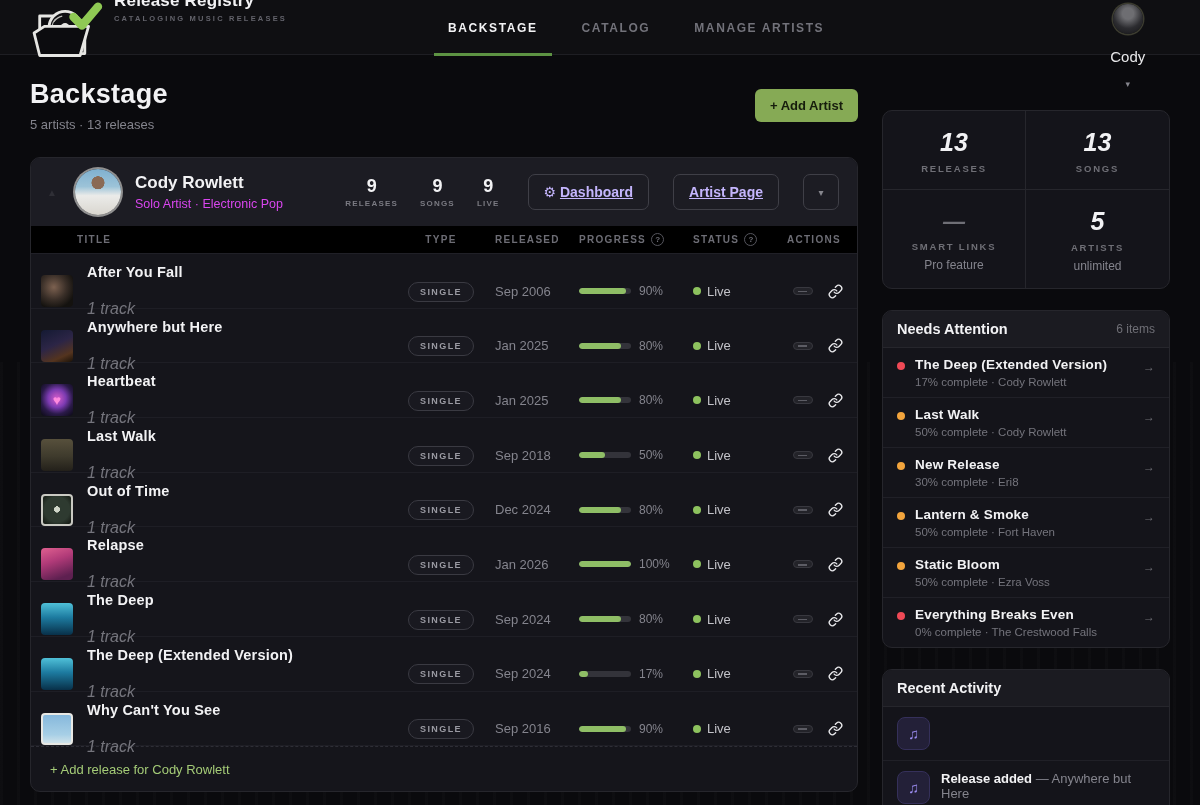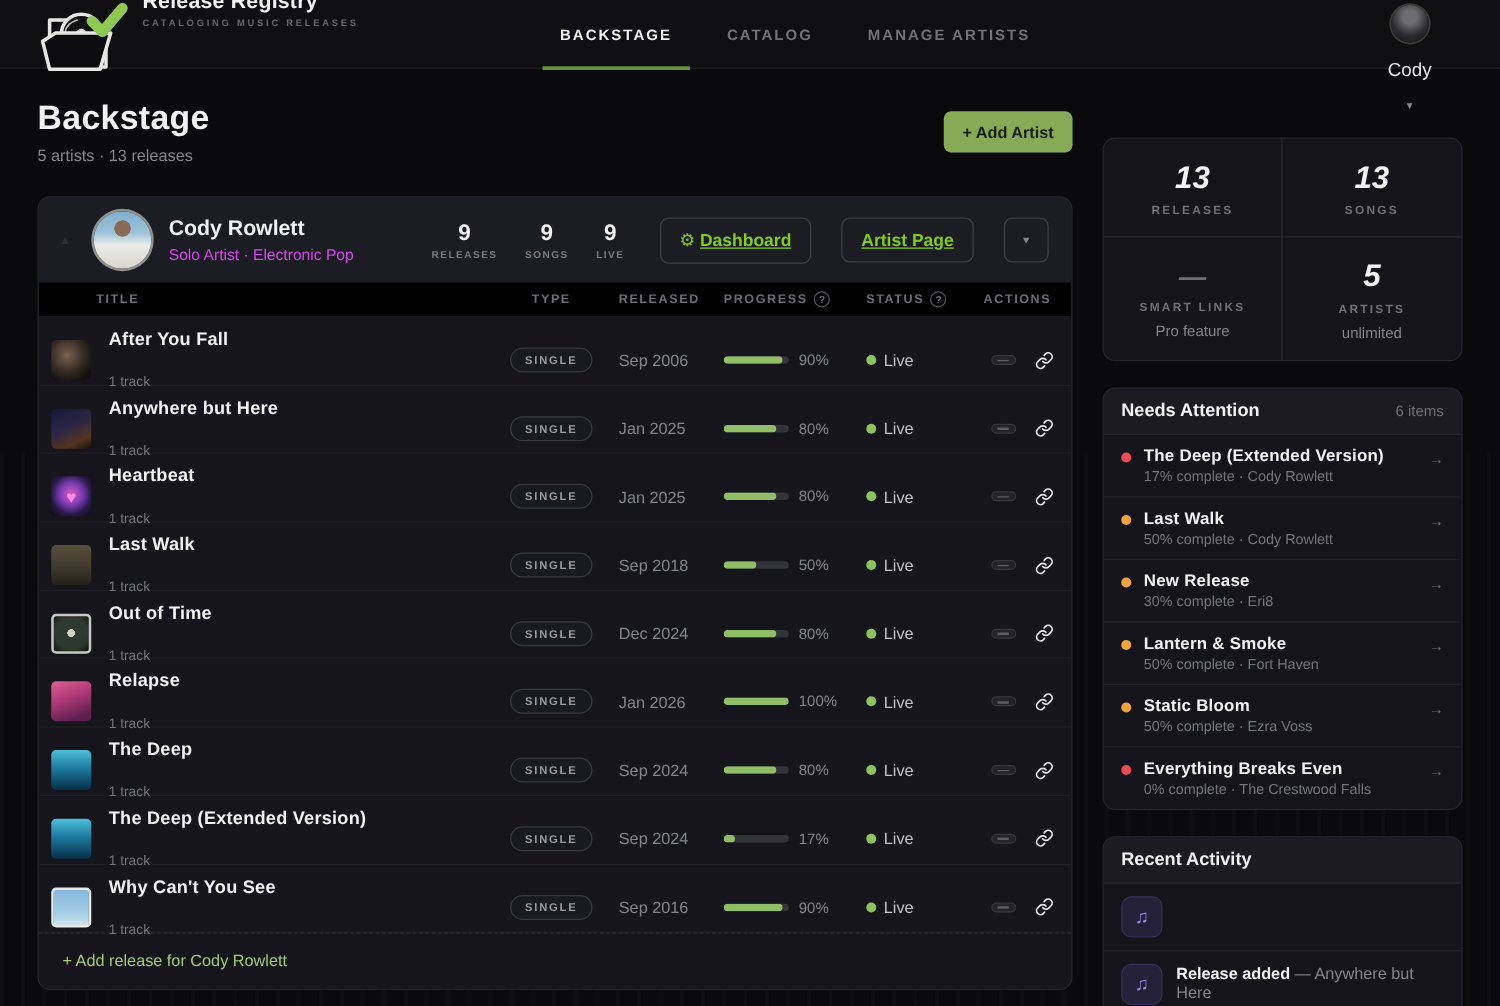--- a/index.html
+++ b/index.html
@@ -77,21 +77,21 @@
   }
   .artist-id { margin-right:auto; }
   .artist-name { font-size:17px; font-weight:bold; }
   .artist-meta { font-size:12.5px; color:#d946ef; margin-top:4px; }
   .astats { display:flex; gap:22px; margin-right:14px; }
   .astat { text-align:center; }
   .astat-v { font-size:18px; font-weight:bold; }
   .astat-l { font-size:8px; letter-spacing:1.2px; color:#7a7a82; font-weight:bold; margin-top:2px; }
   .obtn {
     border:1px solid #3f3f47; background:transparent; border-radius:7px; cursor:pointer;
-    color:#84cc16; font-size:14px; font-weight:bold; padding:9px 15px; font-family:inherit;
+    color:#c4b5fd; font-size:14px; font-weight:bold; padding:9px 15px; font-family:inherit;
   }
   .obtn .u { text-decoration:underline; }
   .obtn + .obtn { margin-left:10px; }
   .more-btn { width:36px; height:36px; padding:0; margin-left:10px; color:#86868d; font-size:10px; }
 
   .thead {
     display:grid; grid-template-columns:32px minmax(0,1fr) 80px 70px 100px 70px 70px;
     column-gap:14px; align-items:center;
     background:#000000; padding:7px 10px; border-bottom:1px solid #202027;
     font-size:10px; font-weight:bold; letter-spacing:1.3px; color:#6d6d75;
@@ -115,21 +115,21 @@
   .art-3 { background:radial-gradient(circle at 50% 45%,#d55fc0 0%,#7a3bb0 38%,#2b1a4a 66%,#0a0a12 100%); position:relative; }
   .art-3::after { content:"♥"; position:absolute; inset:0; display:flex; align-items:center; justify-content:center;
                   color:#ff8ade; font-size:14px; text-shadow:0 0 6px #b44be0; }
   .art-4 { background:linear-gradient(180deg,#57503c 0%,#3e3a2c 55%,#23201a 100%); }
   .art-5 { background:radial-gradient(circle at 50% 48%,#cfd6c8 0 15%,#2e3a30 16% 62%,#11150f 100%); border:2px solid #c9c9c2; }
   .art-6 { background:linear-gradient(160deg,#e06090 0%,#b03a78 40%,#5e2050 85%); }
   .art-7, .art-8 { background:linear-gradient(180deg,#4fc0d8 0%,#1d7ba0 45%,#083049 100%); }
   .art-9 { background:linear-gradient(180deg,#86b8dc 0%,#a7cfe6 70%,#cfe2ea 100%); border:2px solid #e8e8e4; }
 
   .rtitle { font-size:14.5px; font-weight:bold; letter-spacing:.2px; }
-  .rtracks { font-size:11px; color:#74747c; margin-top:20px; }
+  .rtracks { font-size:16px; color:#74747c; margin-top:20px;font-style:italic; }
   .ccell { text-align:center; }
   .pill {
     display:inline-block; border:1px solid #3a3a42; background:#191920; color:#9a9aa2;
     font-size:9px; font-weight:bold; letter-spacing:1.4px; padding:4px 11px; border-radius:12px;
   }
   .rdate { font-size:13px; color:#84848d; }
   .pcell { display:flex; align-items:center; gap:8px; }
   .ptrack { width:52px; height:6px; border-radius:3px; background:#33333a; overflow:hidden; flex:none; }
   .pfill { height:100%; border-radius:3px; background:#8fbe66; }
   .ppct { font-size:12px; color:#84848d; }

